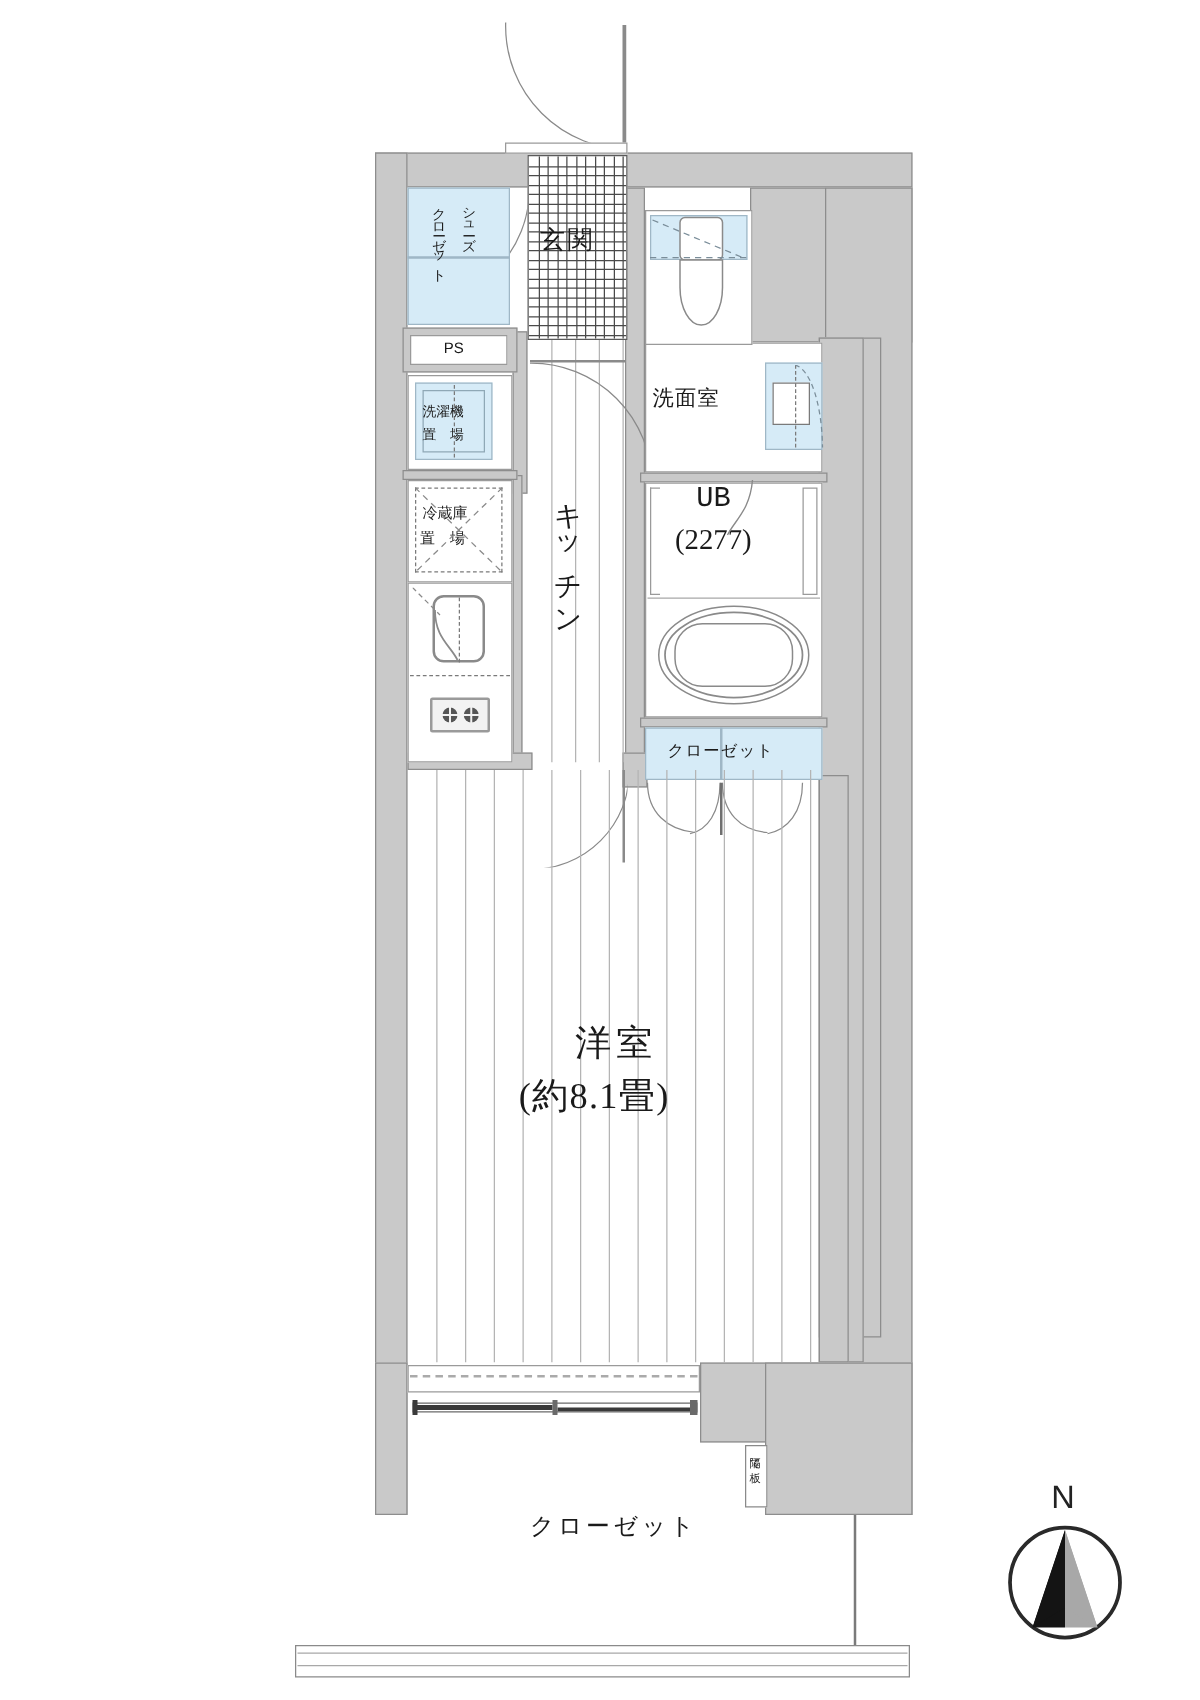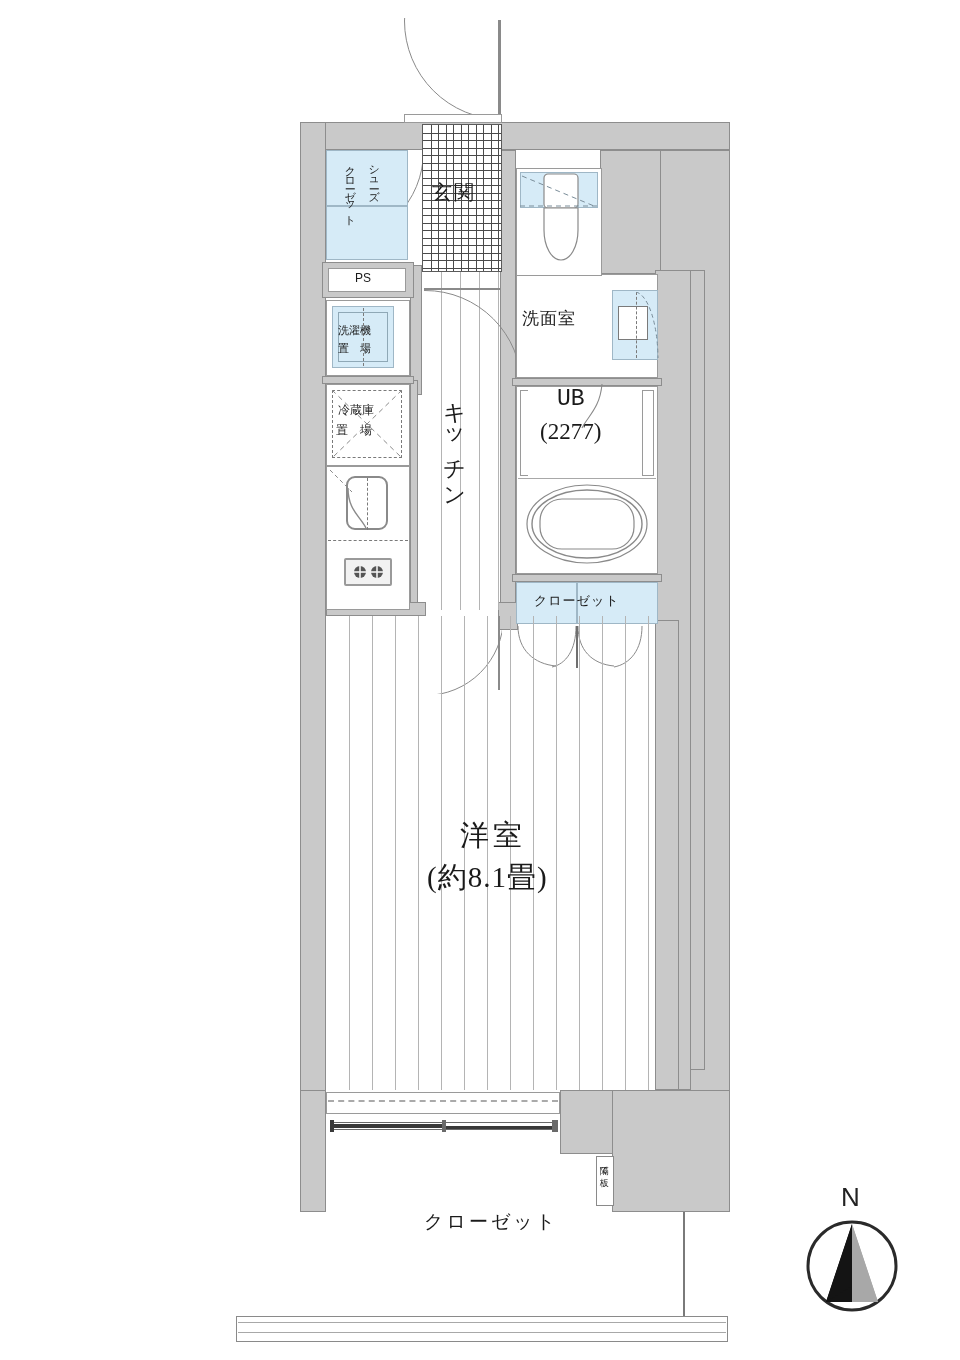--- a/index.html
+++ b/index.html
@@ -236,21 +236,21 @@
       <div class="plank" style="left: 161px;"></div>
       <div class="plank" style="left: 184px;"></div>
       <div class="plank" style="left: 207px;"></div>
       <div class="plank" style="left: 230px;"></div>
       <div class="plank" style="left: 253px;"></div>
       <div class="plank" style="left: 276px;"></div>
       <div class="plank" style="left: 299px;"></div>
       <div class="plank" style="left: 322px;"></div>
     </div>
   <div class="lbl" style="left:460px;top:820px;font-size:29px;letter-spacing:4px;">洋室</div>
-  <div class="lbl" style="left:415px;top:862px;font-size:29px;letter-spacing:1px;margin-left:12px;">(約8.1畳)</div>
+  <div class="lbl" style="left:415px;top:862px;font-size:29px;letter-spacing:1px;">(約8.1畳)</div>
 
   <div class="abs" style="left:326px;top:1092px;width:234px;height:22px;background:#fff;border:1px solid #9a9a9a;"></div>
   <div class="dash" style="left:328px;top:1100px;width:230px;border-top:2px dashed #aaaaaa;"></div>
   <div class="abs" style="left:330px;top:1122px;width:228px;height:8px;background:#fff;border:1px solid #6a6a6a;"></div>
   <div class="hair" style="left:332px;top:1124px;width:110px;height:4px;background:#3a3a3a;"></div>
   <div class="hair" style="left:446px;top:1126px;width:110px;height:3px;background:#3a3a3a;"></div>
   <div class="hair" style="left:330px;top:1120px;width:4px;height:12px;background:#3a3a3a;"></div>
   <div class="hair" style="left:442px;top:1120px;width:4px;height:12px;background:#6a6a6a;"></div>
   <div class="hair" style="left:552px;top:1120px;width:6px;height:12px;background:#6a6a6a;"></div>
 

